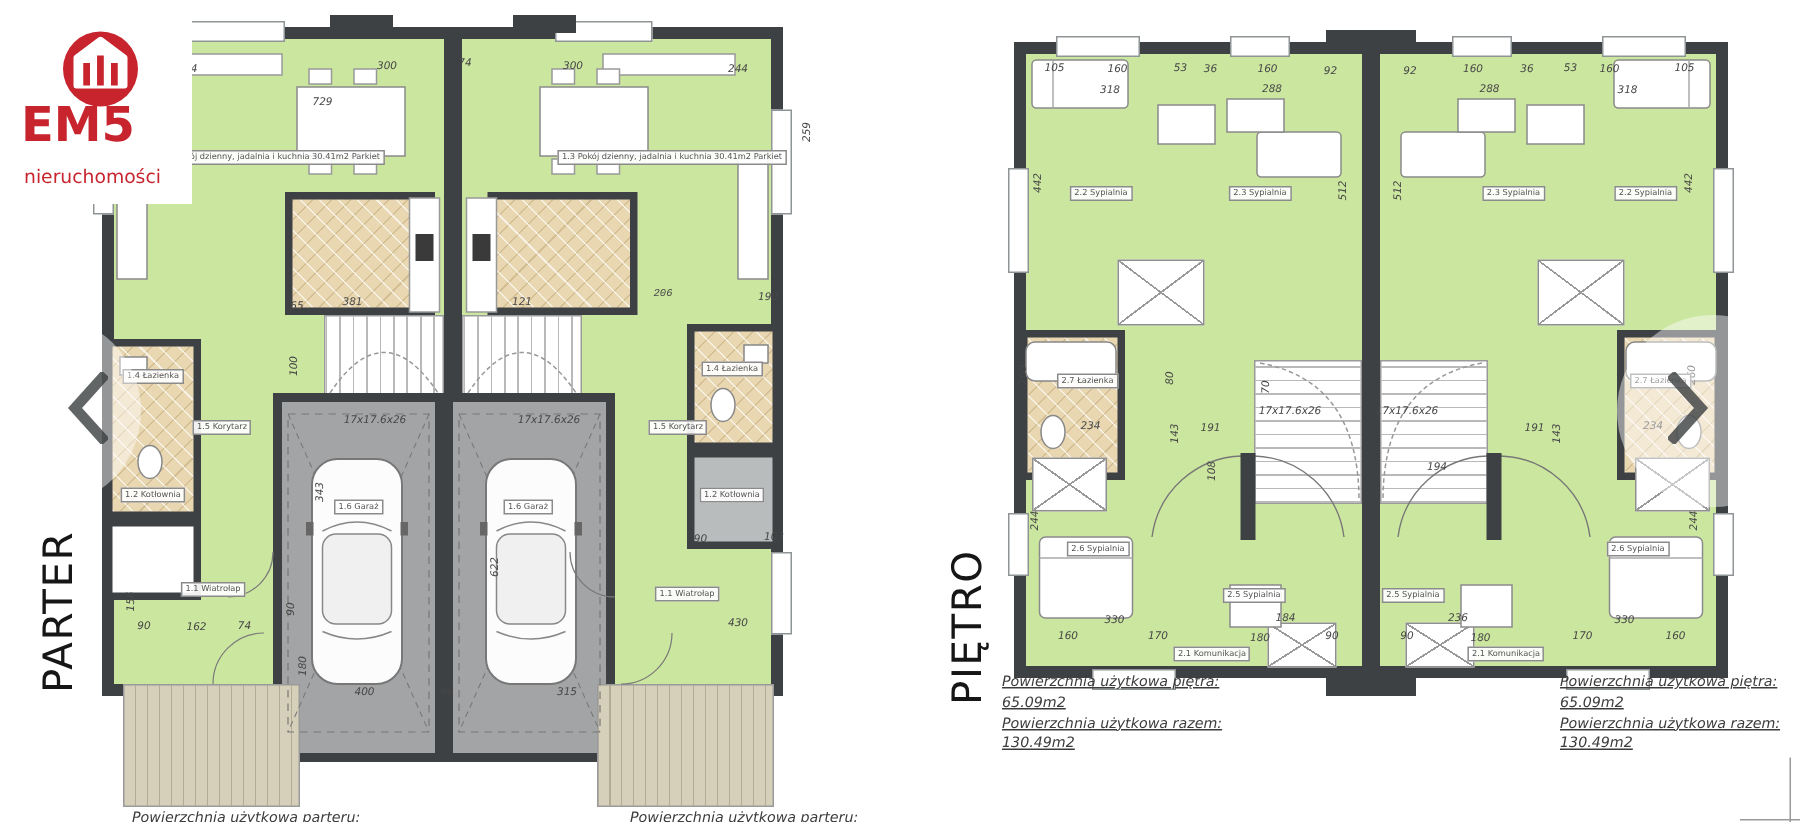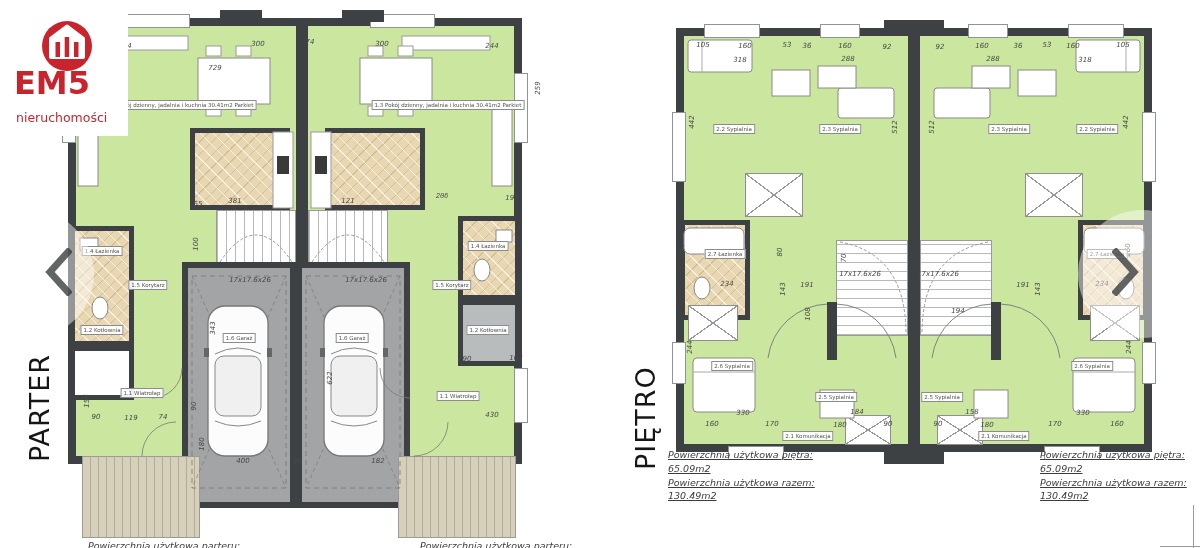--- a/index.html
+++ b/index.html
@@ -168,24 +168,24 @@
       <span class="dim" style="left: 318px; top: 193px;">121</span>
       <span class="dim" style="left: 412px; top: 188px; font-family: Liberation Mono, monospace;">206</span>
       <span class="dim" style="left: 482px; top: 190px;">190</span>
       <span class="dim" style="left: 168px; top: 196px;">65</span>
       <span class="dim r90" style="left: 166px; top: 236px;">100</span>
       <span class="dim r90" style="left: 183px; top: 320px;">343</span>
       <span class="dim r90" style="left: 164px; top: 398px;">90</span>
       <span class="dim r90" style="left: 172px; top: 436px;">180</span>
       <span class="dim" style="left: 213px; top: 453px;">400</span>
       <span class="dim" style="left: 268px; top: 453px;">96</span>
-      <span class="dim" style="left: 348px; top: 453px;">182</span>
+      <span class="dim" style="left: 348px; top: 453px;">315</span>
       <span class="dim r90" style="left: 300px; top: 370px;">622</span>
       <span class="dim" style="left: 66px; top: 409px;">90</span>
-      <span class="dim" style="left: 101px; top: 410px;">119</span>
+      <span class="dim" style="left: 101px; top: 410px;">162</span>
       <span class="dim" style="left: 133px; top: 409px;">74</span>
       <span class="dim r90" style="left: 57px; top: 393px;">156</span>
       <span class="dim" style="left: 462px; top: 407px;">430</span>
       <span class="dim" style="left: 486px; top: 350px;">103</span>
       <span class="dim" style="left: 437px; top: 351px;">90</span>
       <span class="dim" style="left: 220px; top: 272px;">17x17.6x26</span>
       <span class="dim" style="left: 336px; top: 272px;">17x17.6x26</span>
       <span class="lbl" style="left: 150px; top: 97px;">1.3 Pokój dzienny, jadalnia i kuchnia  30.41m2 Parkiet</span>
       <span class="lbl" style="left: 418px; top: 97px;">1.3 Pokój dzienny, jadalnia i kuchnia  30.41m2 Parkiet</span>
       <span class="lbl" style="left: 72px; top: 243px;">1.4 Łazienka</span>
@@ -303,21 +303,21 @@
       <span class="dim" style="left: 355px; top: 273px;">191</span>
       <span class="dim r90" style="left: 370px; top: 277px;">143</span>
       <span class="dim" style="left: 434px; top: 272px;">234</span>
       <span class="dim r90" style="left: 460px; top: 238px;">260</span>
       <span class="dim r90" style="left: 22px; top: 335px;">244</span>
       <span class="dim r90" style="left: 461px; top: 335px;">244</span>
       <span class="dim r90" style="left: 140px; top: 302px;">108</span>
       <span class="dim r90" style="left: 176px; top: 246px;">70</span>
       <span class="dim" style="left: 75px; top: 401px;">330</span>
       <span class="dim" style="left: 189px; top: 400px;">184</span>
-      <span class="dim" style="left: 304px; top: 400px;">158</span>
+      <span class="dim" style="left: 304px; top: 400px;">236</span>
       <span class="dim" style="left: 415px; top: 401px;">330</span>
       <span class="dim" style="left: 44px; top: 412px;">160</span>
       <span class="dim" style="left: 104px; top: 412px;">170</span>
       <span class="dim" style="left: 172px; top: 413px;">180</span>
       <span class="dim" style="left: 220px; top: 412px;">90</span>
       <span class="dim" style="left: 270px; top: 412px;">90</span>
       <span class="dim" style="left: 319px; top: 413px;">180</span>
       <span class="dim" style="left: 387px; top: 412px;">170</span>
       <span class="dim" style="left: 449px; top: 412px;">160</span>
       <span class="lbl" style="left: 66px; top: 117px;">2.2 Sypialnia</span>

